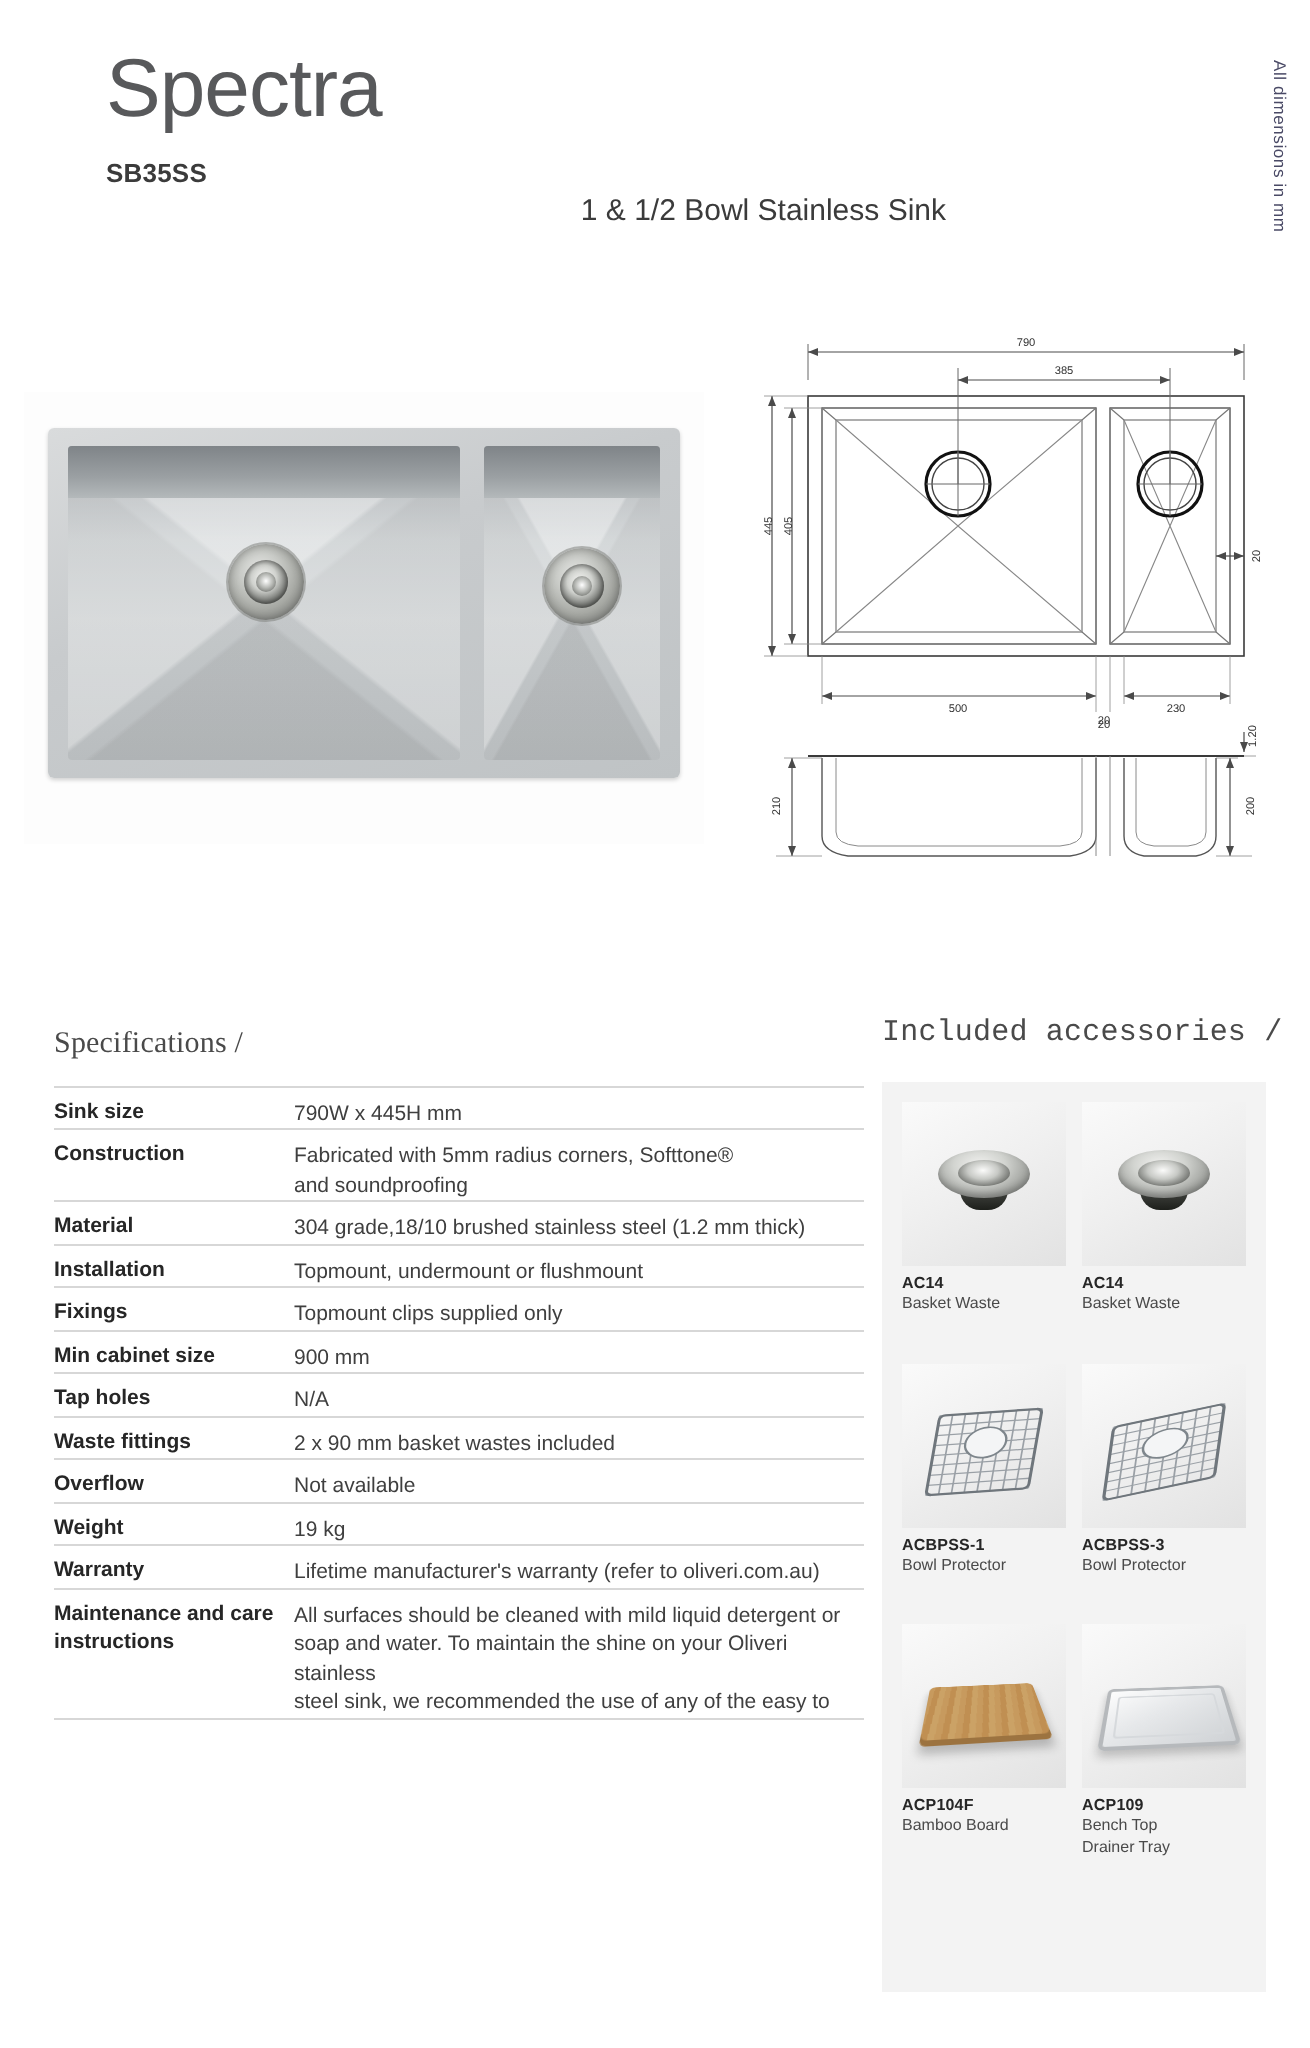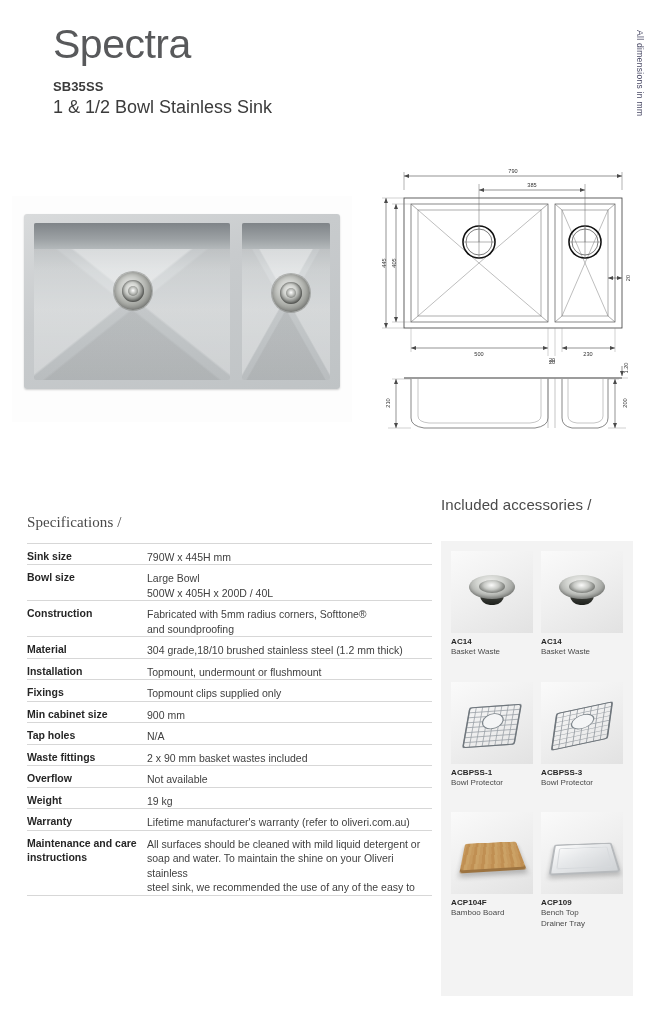--- a/index.html
+++ b/index.html
@@ -33,24 +33,25 @@
     margin: 0 0 14px 0;
   }
   .product-code {
     font-size: 13px;
     font-weight: bold;
     color: #3b3b3b;
     letter-spacing: 0.1px;
     margin: 0 0 3px 0;
   }
   .product-subtitle {
-    font-size: 18px;
+    font-size: 15px;
     font-weight: 400;
     color: #3b3b3b;
     margin: 0;
+    text-align: right;
   }
 
   .dims-note {
     position: absolute;
     right: 10px;
     top: 30px;
     font-size: 8.5px;
     color: #4a4a66;
     writing-mode: vertical-rl;
     text-orientation: mixed;
@@ -158,21 +159,22 @@
   }
   .spec-heading {
     position: absolute;
     left: 27px;
     top: 514px;
     font-family: Liberation Serif, serif;
   }
   .acc-heading {
     position: absolute;
     left: 441px;
-    top: 496px;
+    top: 508px;
+    font-family: Liberation Mono, monospace;
   }
 
   
   .spec-table {
     position: absolute;
     left: 27px;
     top: 543px;
     width: 405px;
     border-collapse: collapse;
   }
@@ -416,27 +418,20 @@
 
 <div class="section-heading spec-heading">Specifications /</div>
 <div class="section-heading acc-heading">Included accessories /</div>
 
 <table class="spec-table">
   <tbody>
       <tr>
         <th>Sink size</th>
         <td>
           <span class="line">790W x 445H mm</span>
-        </td>
-      </tr>
-      <tr>
-        <th>Bowl size</th>
-        <td>
-          <span class="line">Large Bowl</span>
-          <span class="line">500W x 405H x 200D / 40L</span>
         </td>
       </tr>
       <tr>
         <th>Construction</th>
         <td>
           <span class="line">Fabricated with 5mm radius corners, Softtone®</span>
           <span class="line">and soundproofing</span>
         </td>
       </tr>
       <tr>

